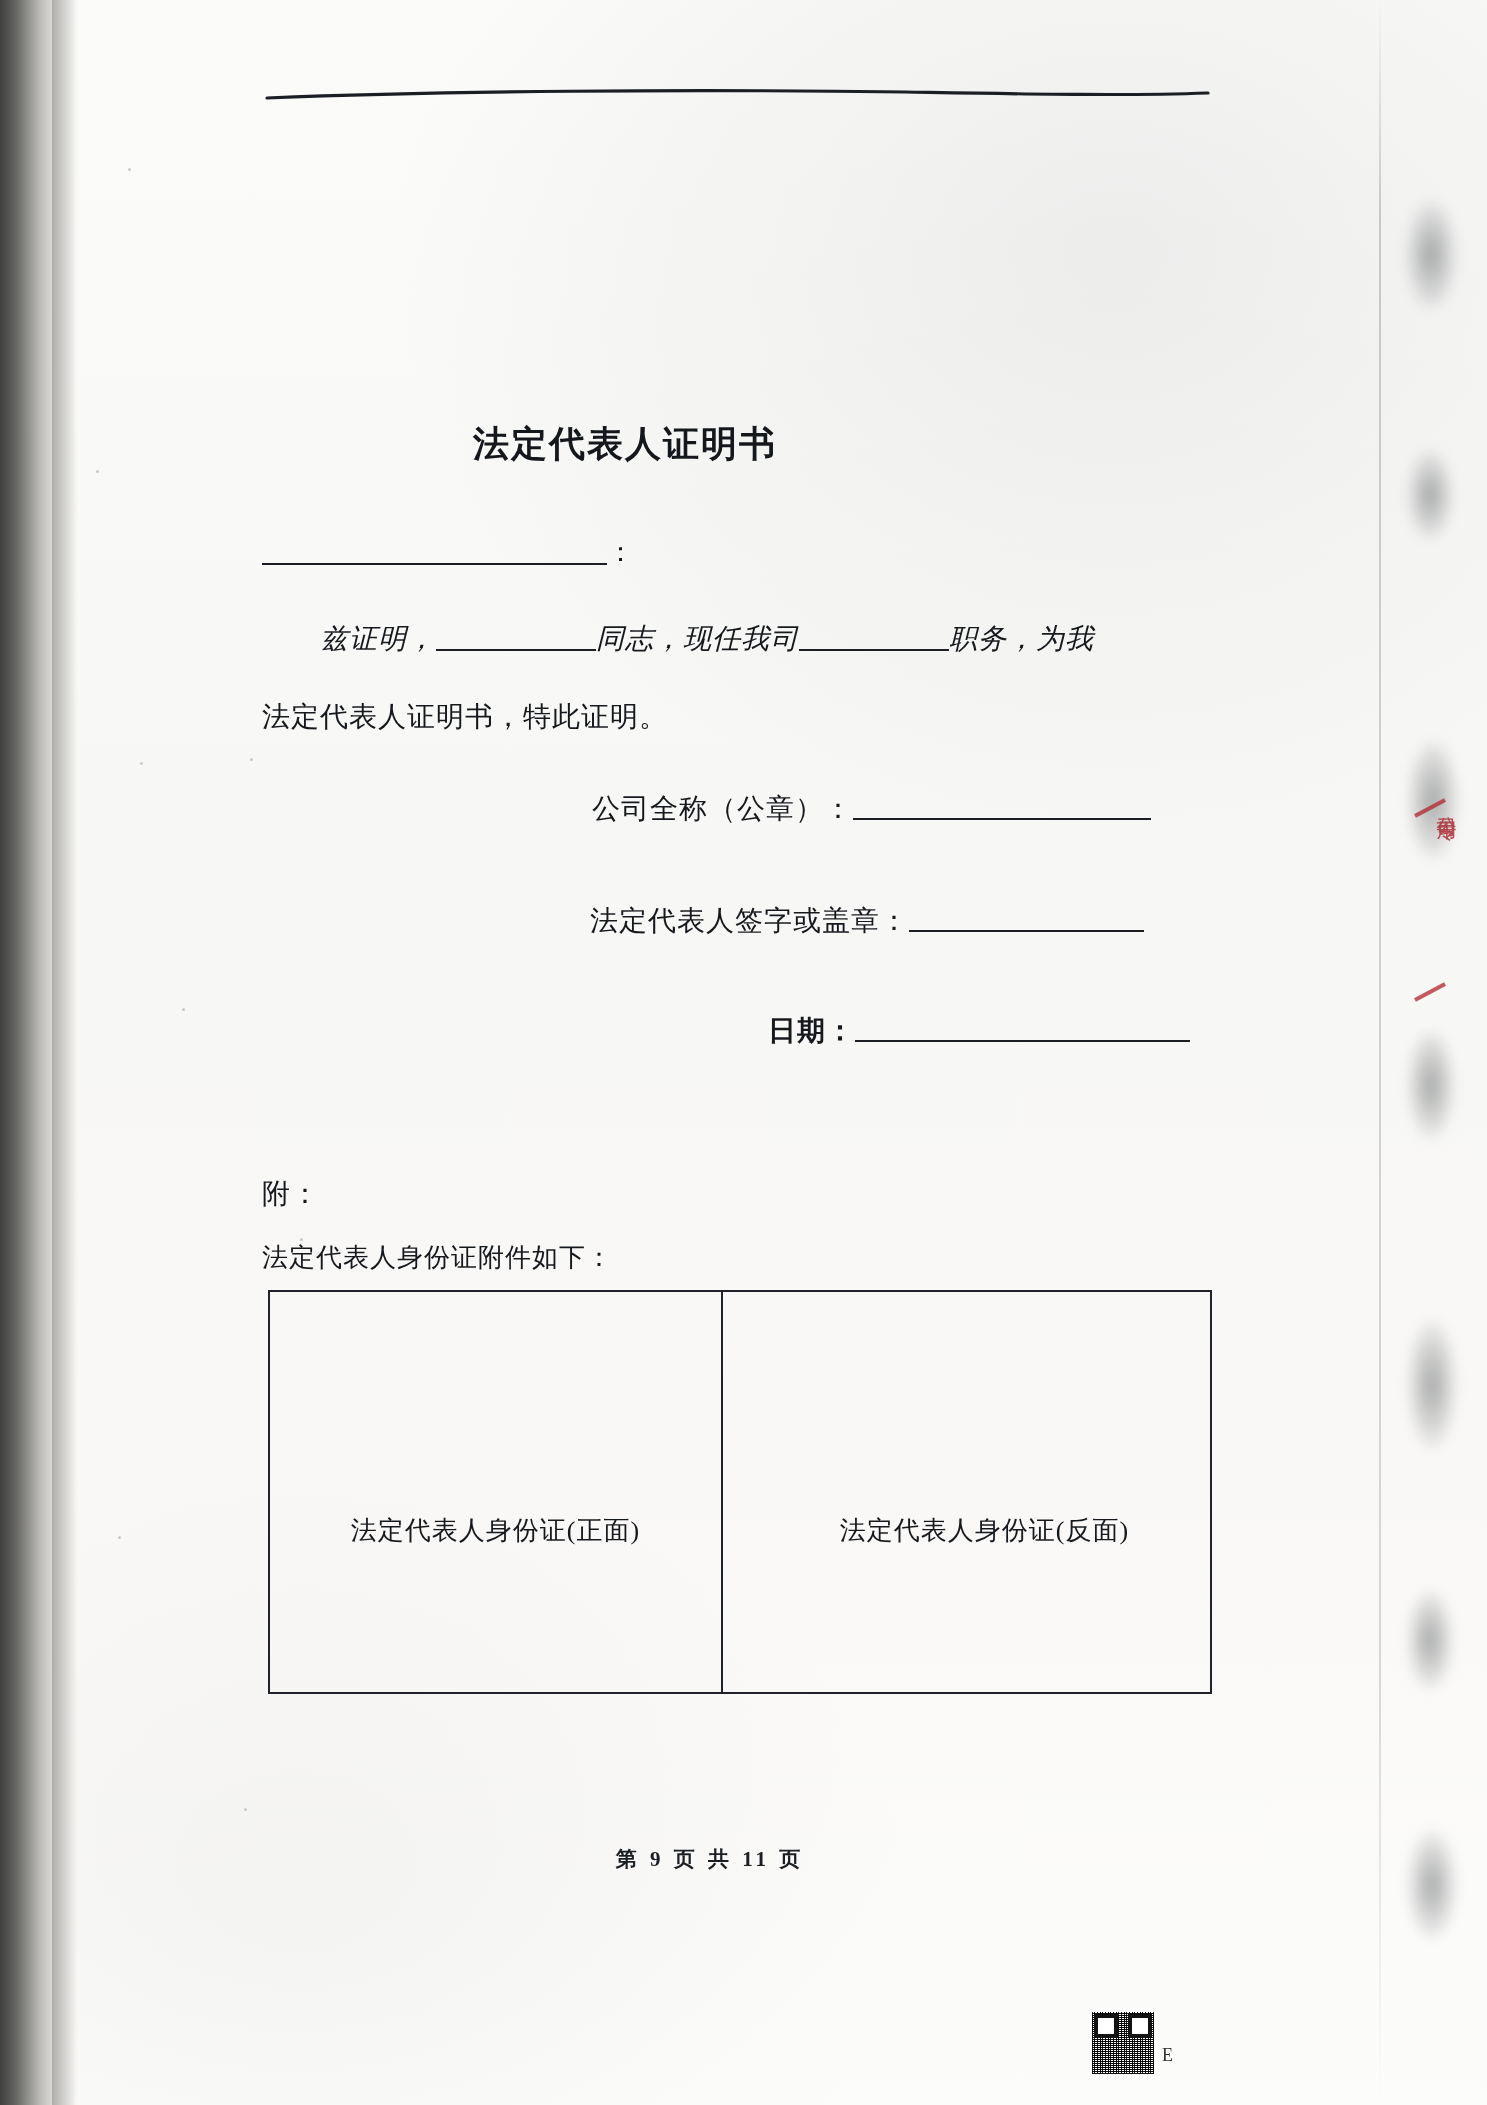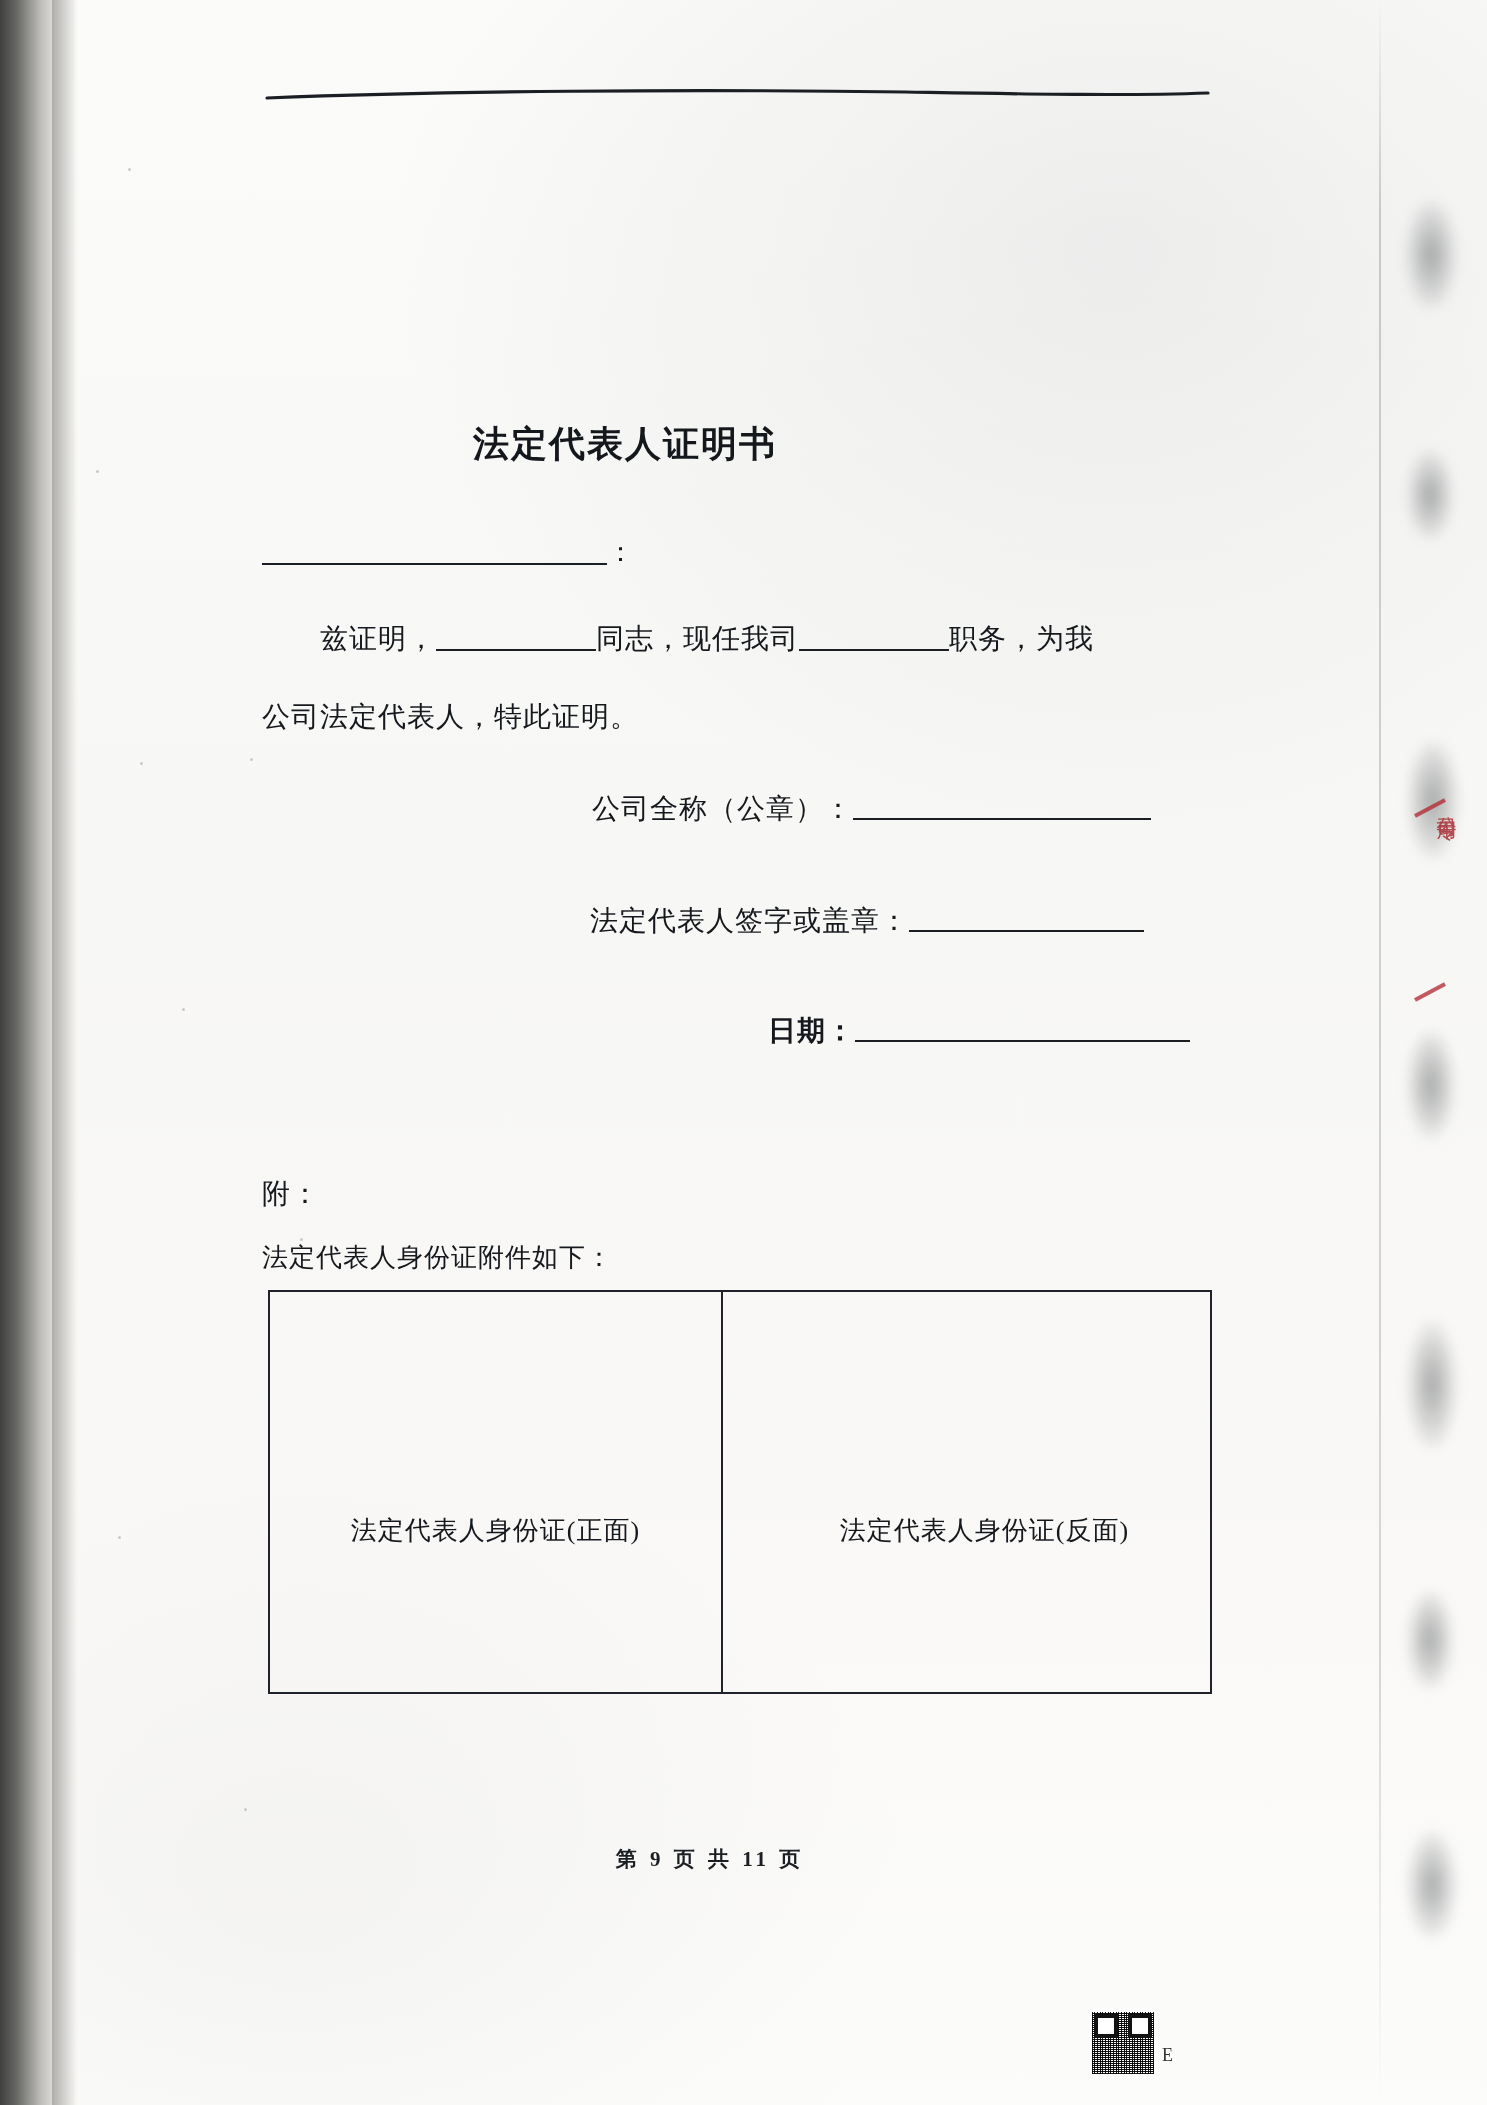--- a/index.html
+++ b/index.html
@@ -274,25 +274,25 @@
   <div class="stamp-mark" style="top:990px;"></div>
 
   <div class="content">
 
     <div class="doc-title">法定代表人证明书</div>
 
     <div class="addressee">
       <span class="blank"></span><span class="colon">：</span>
     </div>
 
-    <div class="para" style="top: 600px;">
+    <div class="para" style="top: 600px; font-style: italic;">
       <span style="display:inline-block; width:58px;"></span><span>兹证明，</span><span class="blank-s w160"></span><span>同志，现任我司</span><span class="blank-s w150"></span><span>职务，为我</span>
     </div>
 
-    <div class="para" style="top: 678px;">公司法定代表人，特此证明。</div>
+    <div class="para" style="top: 678px;">法定代表人证明书，特此证明。</div>
 
     <div class="line-field" style="left:592px; top:790px;">
       <span>公司全称（公章）：</span><span class="rule" style="width:298px;"></span>
     </div>
 
     <div class="line-field" style="left:590px; top:902px;font-family:Liberation Mono, monospace;">
       <span>法定代表人签字或盖章：</span><span class="rule" style="width:235px;"></span>
     </div>
 
     <div class="line-field" style="left:768px; top:1012px;font-weight:bold;">

